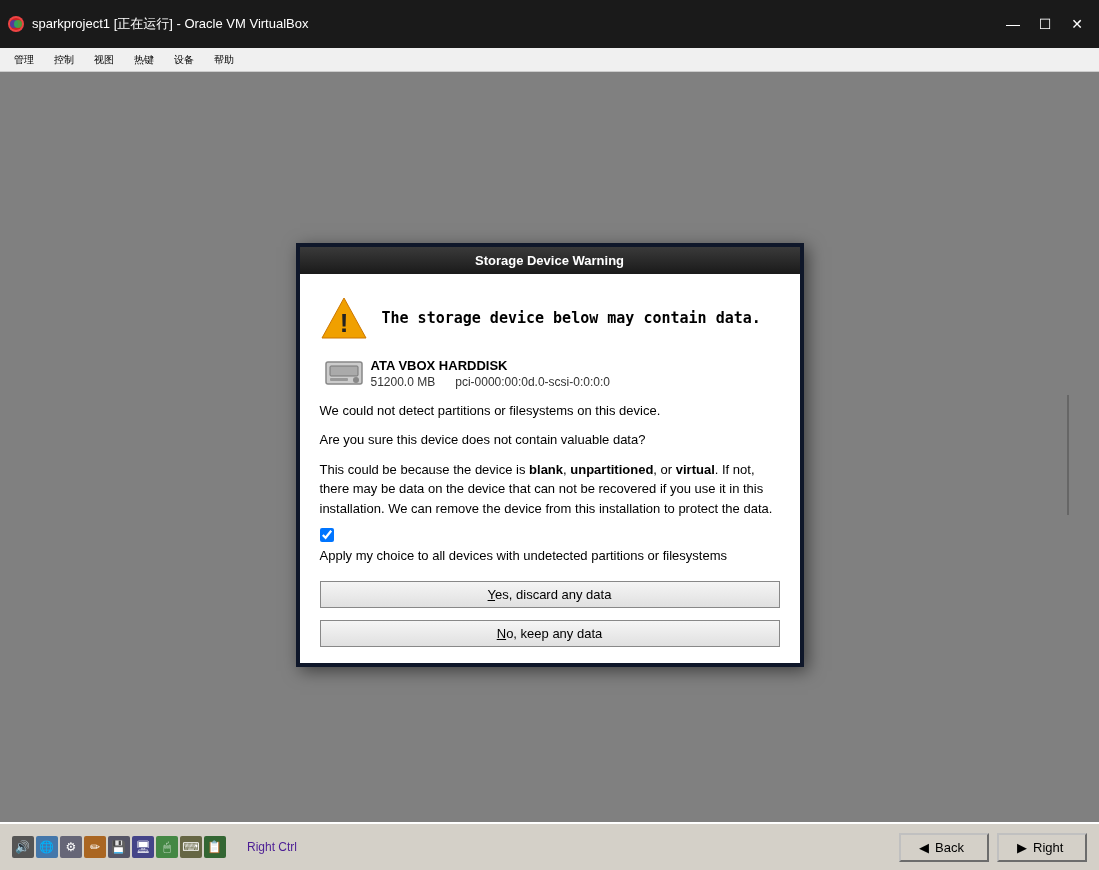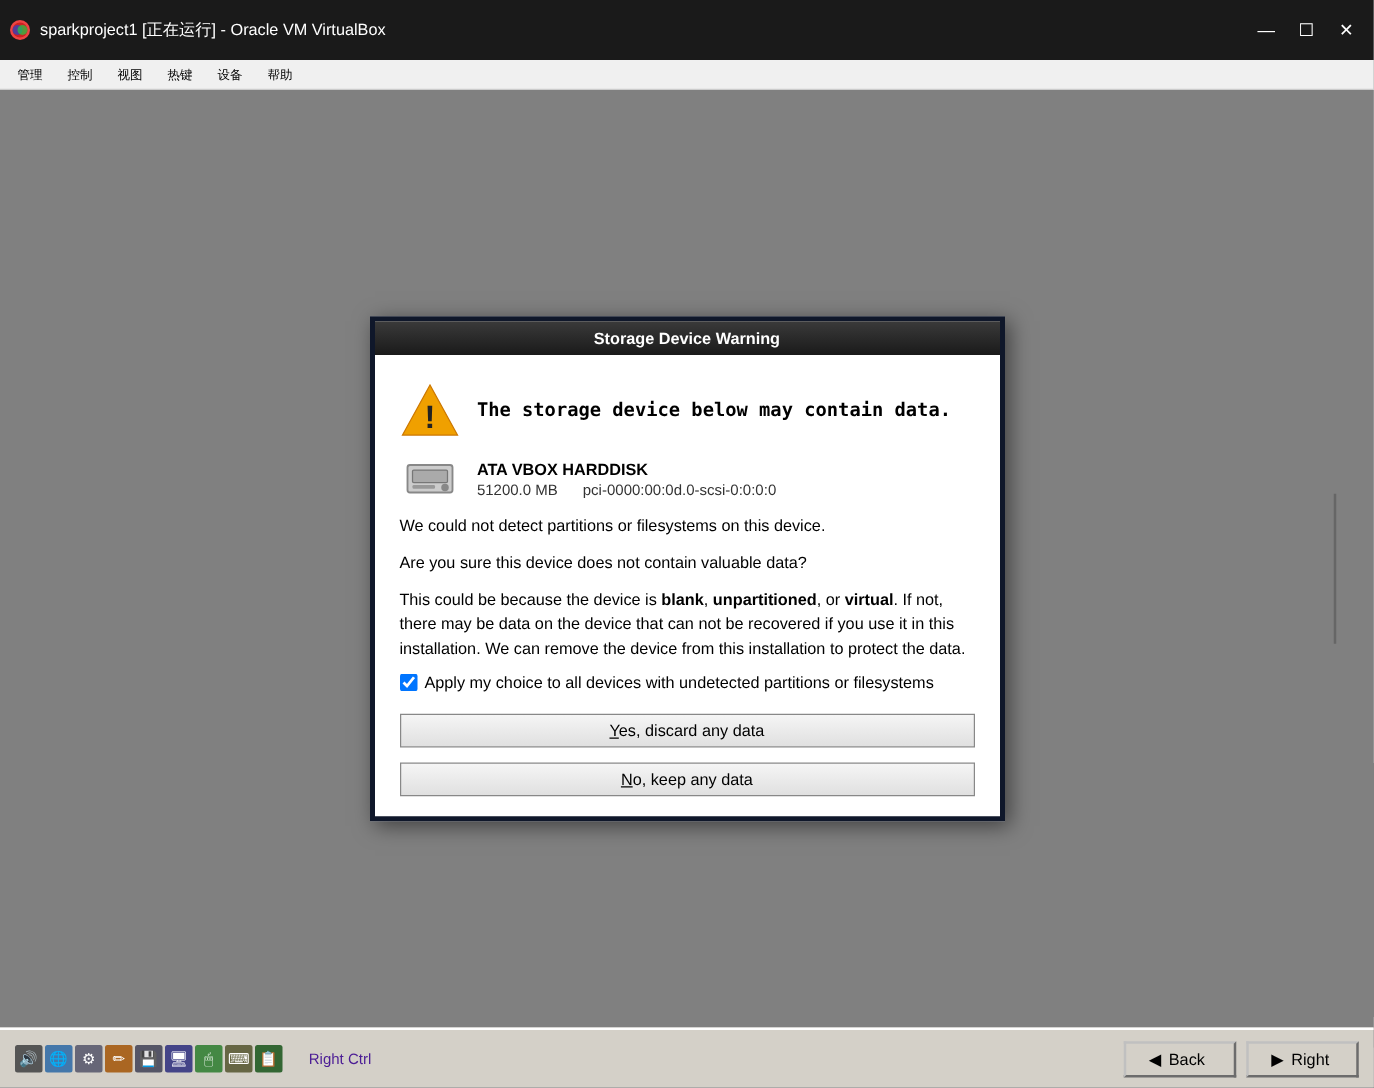--- a/index.html
+++ b/index.html
@@ -119,21 +119,21 @@
       font-family: monospace;
       font-size: 15px;
       font-weight: bold;
       color: #000;
     }
 
     
     .device-row {
       display: flex;
       align-items: center;
-      gap: 18px;
+      gap: 7px;
       margin-bottom: 12px;
       padding-left: 4px;
     }
     .disk-icon {
       width: 40px;
       height: 30px;
       flex-shrink: 0;
     }
     .device-info { display: flex; flex-direction: column; gap: 2px; }
     .device-name { font-weight: bold; font-size: 13px; }
@@ -143,23 +143,23 @@
     .body-text {
       font-size: 13px;
       line-height: 1.5;
       color: #000;
       margin-bottom: 10px;
     }
 
     
     .checkbox-row {
       display: flex;
-      align-items: center;
       gap: 6px;
       margin-bottom: 18px;
+      flex-direction: column;
     }
     .checkbox-row input[type="checkbox"] {
       width: 14px;
       height: 14px;
       cursor: pointer;
     }
     .checkbox-label { font-size: 13px; color: #000; }
 
     
     .button-row {

